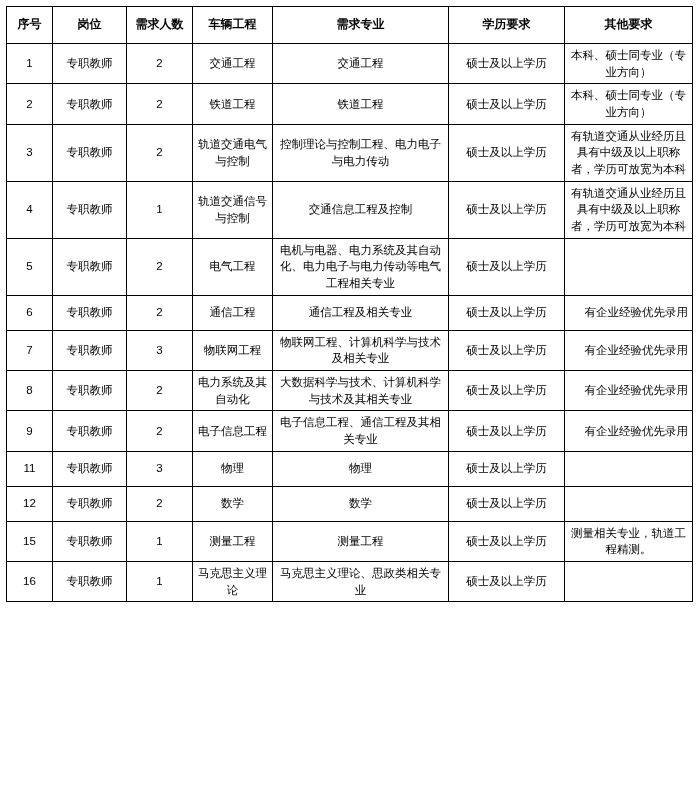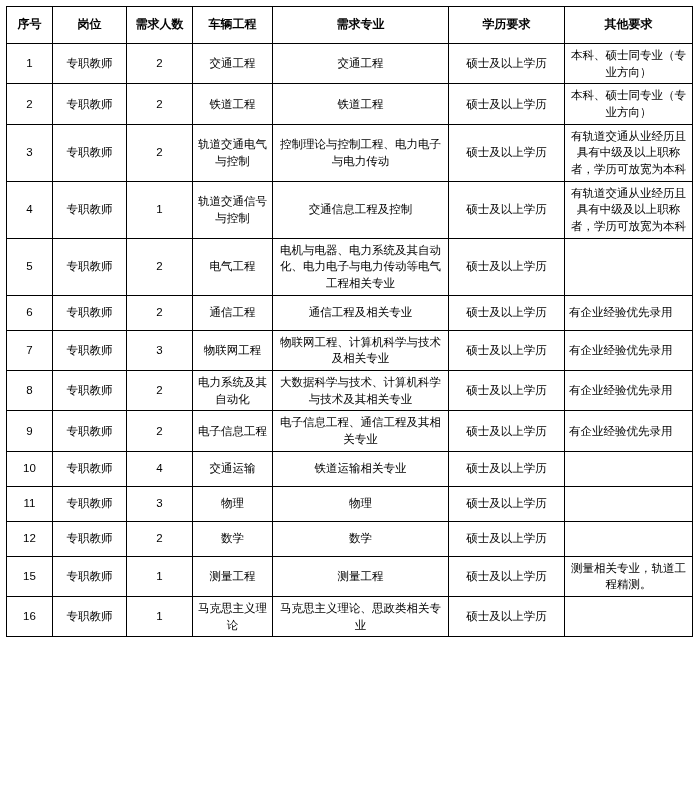--- a/index.html
+++ b/index.html
@@ -53,21 +53,21 @@
   table.recruit tbody td {
     height: 28px;
   }
   td.other {
     text-align: left;
     padding-left: 5px;
     padding-right: 5px;
     margin-top: 32px;
   }
   td.other.empty {
-    text-align: left;
+    text-align: right;
   }
 </style>
 </head>
 <body>
 
 <div id="sheet">
   <table class="recruit">
     <colgroup>
       <col class="c0">
         <col class="c1">
@@ -164,29 +164,20 @@
       <tr>
         <td>9</td>
         <td>专职教师</td>
         <td>2</td>
         <td>电子信息工程</td>
         <td>电子信息工程、通信工程及其相关专业</td>
         <td>硕士及以上学历</td>
         <td class="other empty">有企业经验优先录用</td>
       </tr>
       <tr>
-        <td>10</td>
-        <td>专职教师</td>
-        <td>4</td>
-        <td>交通运输</td>
-        <td>铁道运输相关专业</td>
-        <td>硕士及以上学历</td>
-        <td class="other empty"></td>
-      </tr>
-      <tr>
         <td>11</td>
         <td>专职教师</td>
         <td>3</td>
         <td>物理</td>
         <td>物理</td>
         <td>硕士及以上学历</td>
         <td class="other empty"></td>
       </tr>
       <tr>
         <td>12</td>

